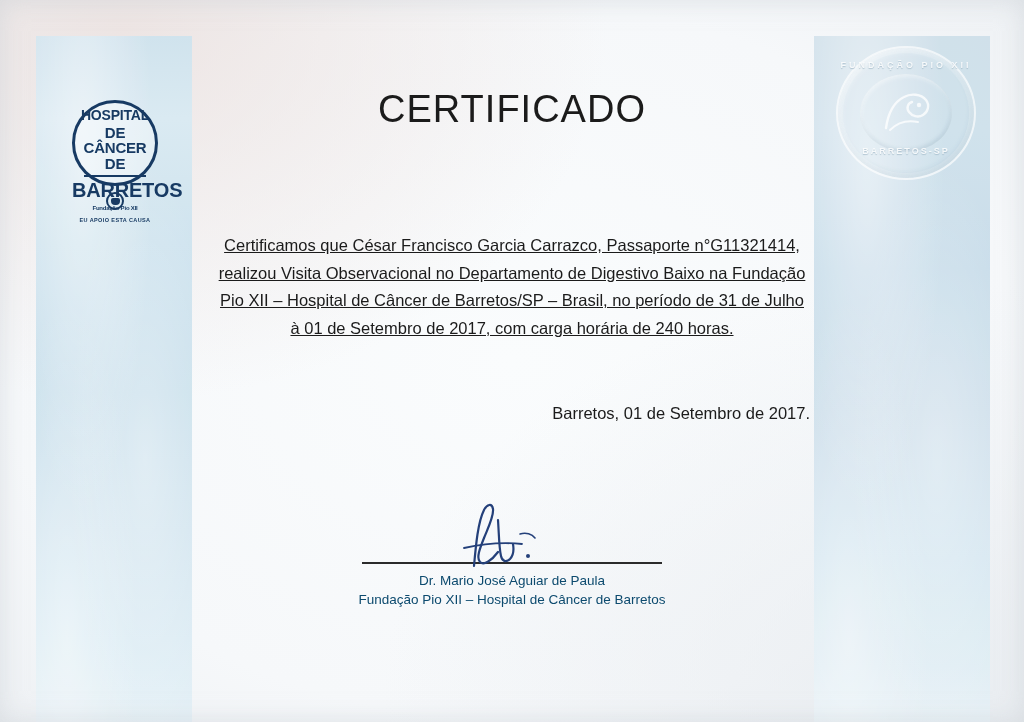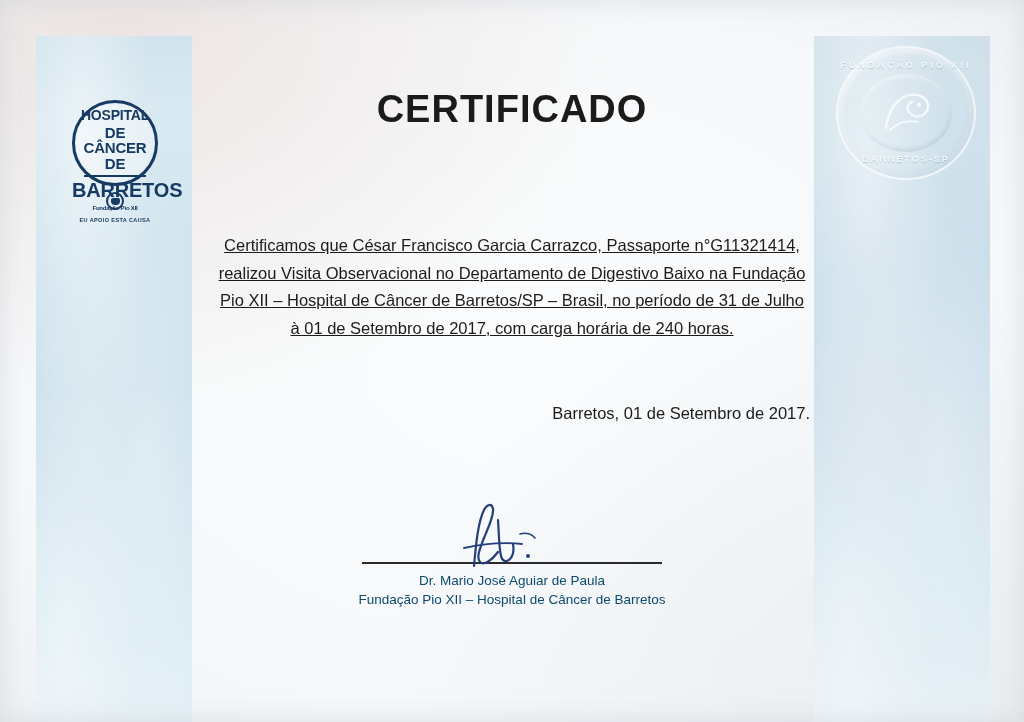--- a/index.html
+++ b/index.html
@@ -169,21 +169,21 @@
     position: absolute;
     width: 100%;
     text-align: center;
     color: rgba(255,255,255,0.9);
     font-size: 9px;
     font-weight: bold;
     letter-spacing: 3px;
     text-shadow: 0 1px 1px rgba(120,150,170,0.5);
   }
   .seal-text-top { top: 12px; }
-  .seal-text-bottom { bottom: 14px; letter-spacing: 2px; }
+  .seal-text-bottom { bottom: 22px; letter-spacing: 2px; }
   .seal-inner {
     position: absolute;
     left: 22px;
     top: 26px;
     width: 92px;
     height: 78px;
     border-radius: 46px / 39px;
     box-shadow:
       inset 1px 2px 4px rgba(255,255,255,0.6),
       inset -1px -2px 4px rgba(120,150,170,0.3);
@@ -198,21 +198,21 @@
   }
 
   
   .title {
     position: absolute;
     left: 0;
     top: 88px;
     width: 1024px;
     text-align: center;
     font-size: 38px;
-    font-weight: bold;
+    font-weight: normal;
     color: #1b1b1b;
     letter-spacing: 1px;
   }
   .body-text {
     position: absolute;
     left: 214px;
     top: 232px;
     width: 596px;
     text-align: center;
     font-size: 16.5px;

